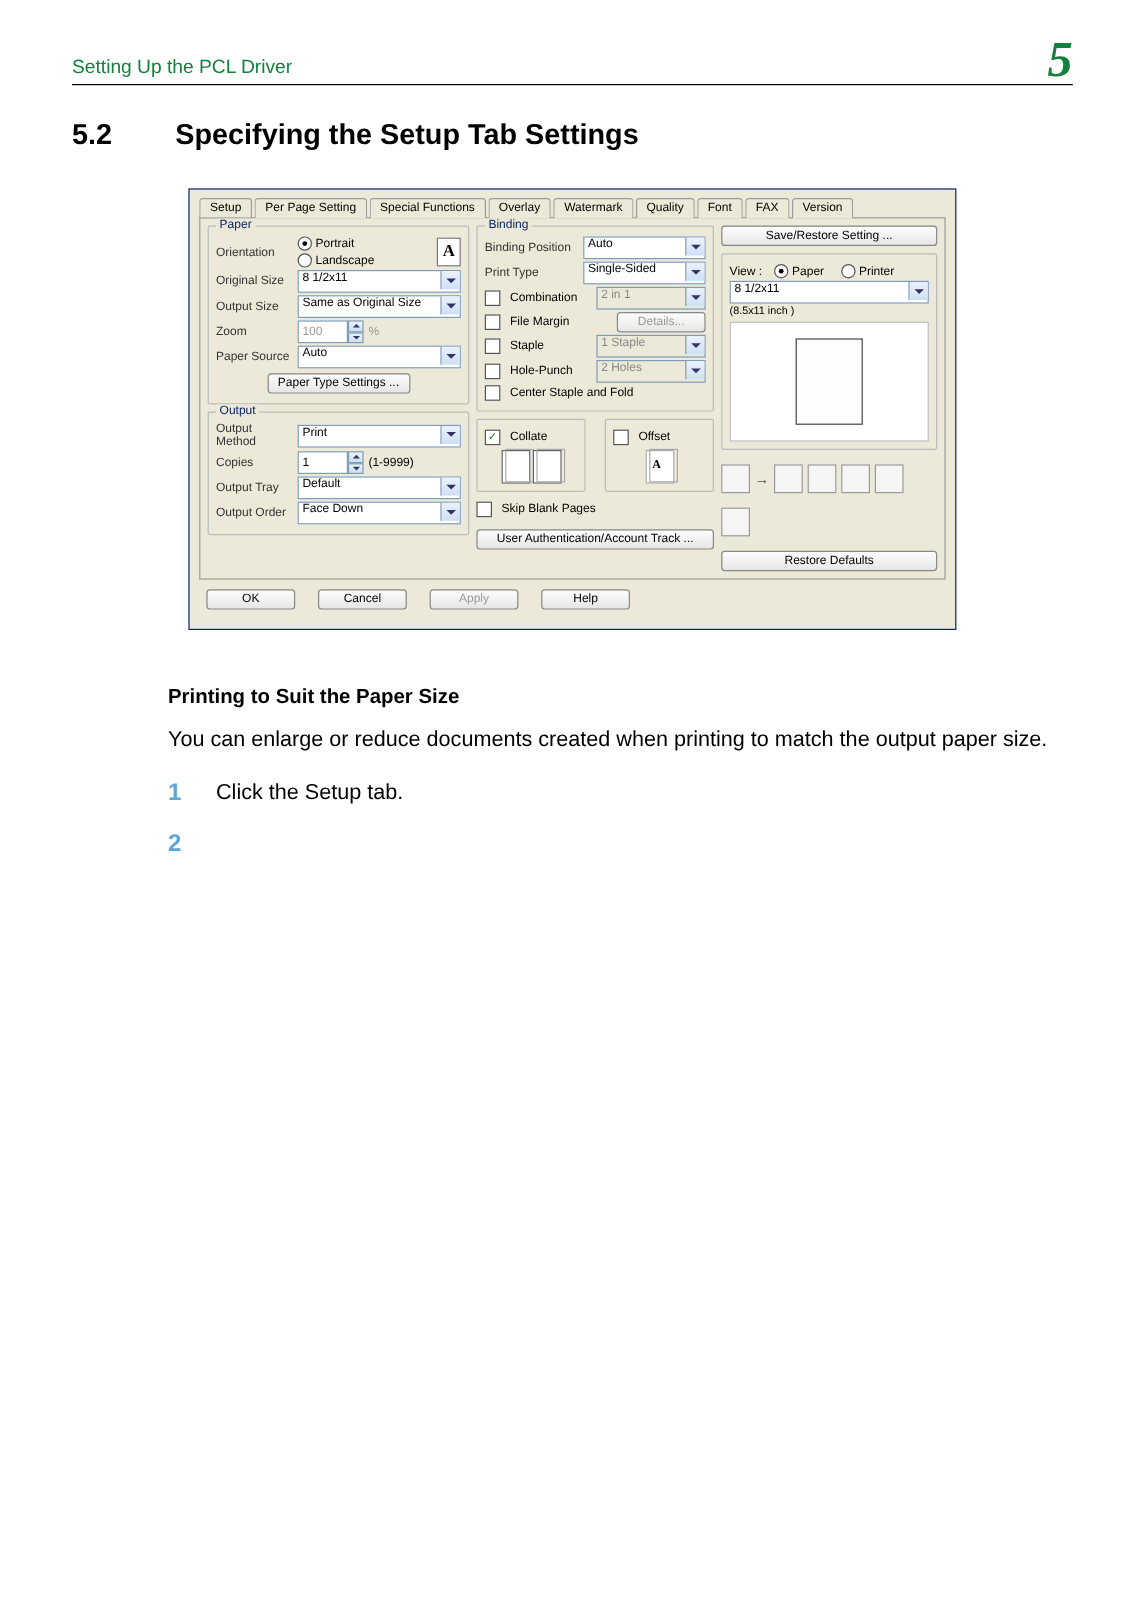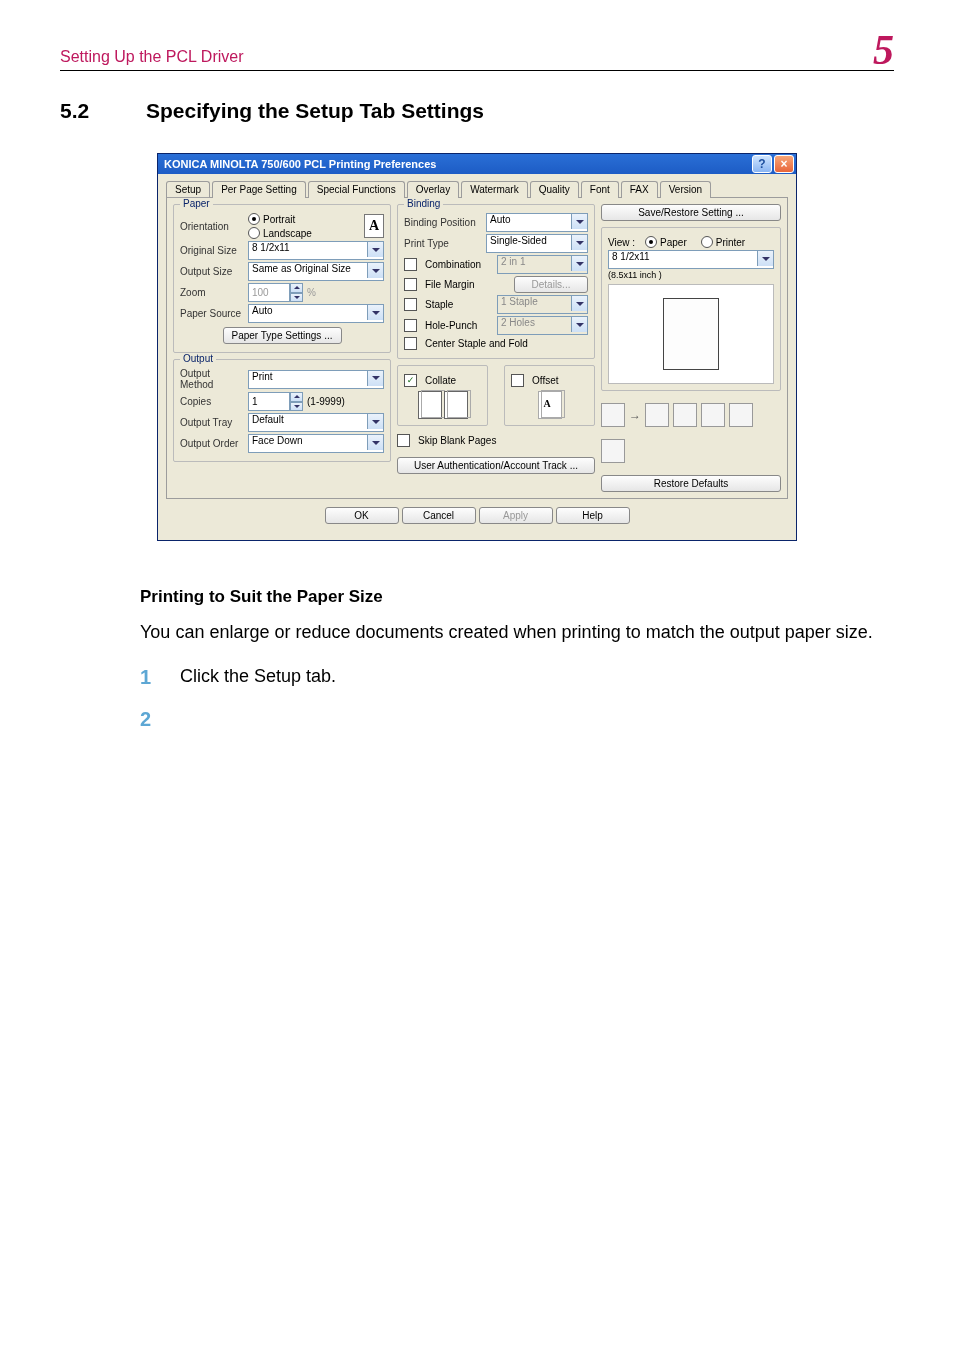--- a/index.html
+++ b/index.html
@@ -1,20 +1,20 @@
 <!DOCTYPE html>
 <html><head>
 <meta charset="utf-8">
 <style>
 html,body{margin:0;padding:0;font-family:Arial,Helvetica,sans-serif;color:#000;background:#fff}
 .page{width:954px;height:1352px;position:relative;box-sizing:border-box;padding:48px 60px 40px 60px}
-.running-head{font-size:16px;color:#be185d;position:relative}
+.running-head{font-size:16px;color:#15803d;position:relative}
 .running-head .rule{border-bottom:1px solid #000;margin-top:4px}
 .running-head .chapnum{position:absolute;right:0;top:-22px;font-size:42px;font-weight:bold;font-style:italic;font-family:"Times New Roman",serif}
-.h2{font-size:21px;font-weight:bold;margin-top:28px}
+.h2{font-size:24px;font-weight:bold;margin-top:28px}
 .h2 .secnum{display:inline-block;width:86px}
 .screenshot{margin:30px auto 0 auto;display:block}
 .dlg{width:638px;border:1px solid #0a246a;margin:0 auto;background:#ece9d8;font-size:10px;font-family:Tahoma,Arial,sans-serif;color:#000}
 .dlg .titlebar{height:20px;background:linear-gradient(to bottom,#2a6fd6,#1d5cc5);color:#fff;display:flex;align-items:center;padding:0 2px}
 .dlg .titlebar .t{flex:1;font-weight:bold;padding-left:4px;font-size:11px}
 .dlg .titlebar .wbtn{width:18px;height:16px;margin-left:2px;background:linear-gradient(to bottom,#f8a678,#e8653a);border:1px solid #fff;border-radius:3px;display:flex;align-items:center;justify-content:center;color:#fff;font-weight:bold;font-size:12px;line-height:1}
 .dlg .titlebar .wbtn.help{background:linear-gradient(to bottom,#cfe5ff,#8ab5f2);color:#1d4f9e}
 .dlg .body{padding:6px 8px 8px 8px}
 .tabs{display:flex;border-bottom:1px solid #9c9c9c;margin-bottom:-1px}
 .tab{border:1px solid #9c9c9c;border-bottom:none;background:#ece9d8;padding:2px 8px;margin-right:2px;border-radius:3px 3px 0 0;position:relative;top:1px}
@@ -48,21 +48,21 @@
 .btn.dis{color:#999}
 .cb{width:11px;height:11px;border:1px solid #555;background:#fff;display:inline-flex;align-items:center;justify-content:center;margin-right:4px}
 .cb.on::after{content:"✓";font-size:9px;line-height:1;color:#1a6c1a}
 .dis{color:#9a9a9a}
 .bigpreview{border:1px solid #bbb;background:#fff;height:98px;margin-top:4px;display:flex;align-items:center;justify-content:center}
 .bigpreview .sheet{width:54px;height:70px;border:1px solid #444;background:#fdfdfd;position:relative}
 .bigpreview .sheet::before{content:"";position:absolute;right:-3px;top:3px;width:54px;height:70px;border:1px solid #aaa;z-index:-1}
 .iconsrow{display:flex;gap:4px;margin-top:6px;align-items:center}
 .iconsrow .ic{width:22px;height:22px;border:1px solid #999;background:#f5f5f5}
 .iconsrow .arrow{font-size:12px;color:#555}
-.dlg-bottom{display:flex;justify-content:center;gap:3px;padding:8px 6px}
+.dlg-bottom{display:flex;justify-content:flex-start;gap:19px;padding:8px 6px}
 .h3{font-size:17px;font-weight:bold;margin:46px 0 12px 80px}
 .para{font-size:18px;line-height:1.45;margin:0 0 18px 80px}
 ol.steps{list-style:none;padding:0;margin:0 0 0 80px;counter-reset:step}
 ol.steps>li{counter-increment:step;position:relative;padding-left:40px;margin:0 0 16px 0;font-size:18px;line-height:1.45}
 ol.steps>li::before{content:counter(step);position:absolute;left:0;top:0;font-family:Arial,sans-serif;font-weight:bold;color:#5da7d4;font-size:20px}
 ul.dash{list-style:none;padding:0;margin:8px 0 0 0}
 ul.dash>li{position:relative;padding-left:28px;margin-top:6px}
 ul.dash>li::before{content:"–";position:absolute;left:4px;top:0}
 .footer{position:absolute;left:60px;right:60px;bottom:46px}
 .footer .rule{border-top:1px solid #000;margin-bottom:8px}
@@ -80,25 +80,20 @@
     <span class="chapnum">5</span>
     <div class="rule"></div>
   </div>
 
   <div class="h2">
     <span class="secnum">5.2</span><span>Specifying the Setup Tab Settings</span>
   </div>
 
   <div class="screenshot">
     <div class="dlg">
-      <div class="titlebar">
-        <span class="t">KONICA MINOLTA 750/600 PCL Printing Preferences</span>
-        <div class="wbtn help">?</div>
-        <div class="wbtn">×</div>
-      </div>
       <div class="body">
         <div class="tabs">
           <div class="tab active">Setup</div>
           <div class="tab">Per Page Setting</div>
           <div class="tab">Special Functions</div>
           <div class="tab">Overlay</div>
           <div class="tab">Watermark</div>
           <div class="tab">Quality</div>
           <div class="tab">Font</div>
           <div class="tab">FAX</div>

